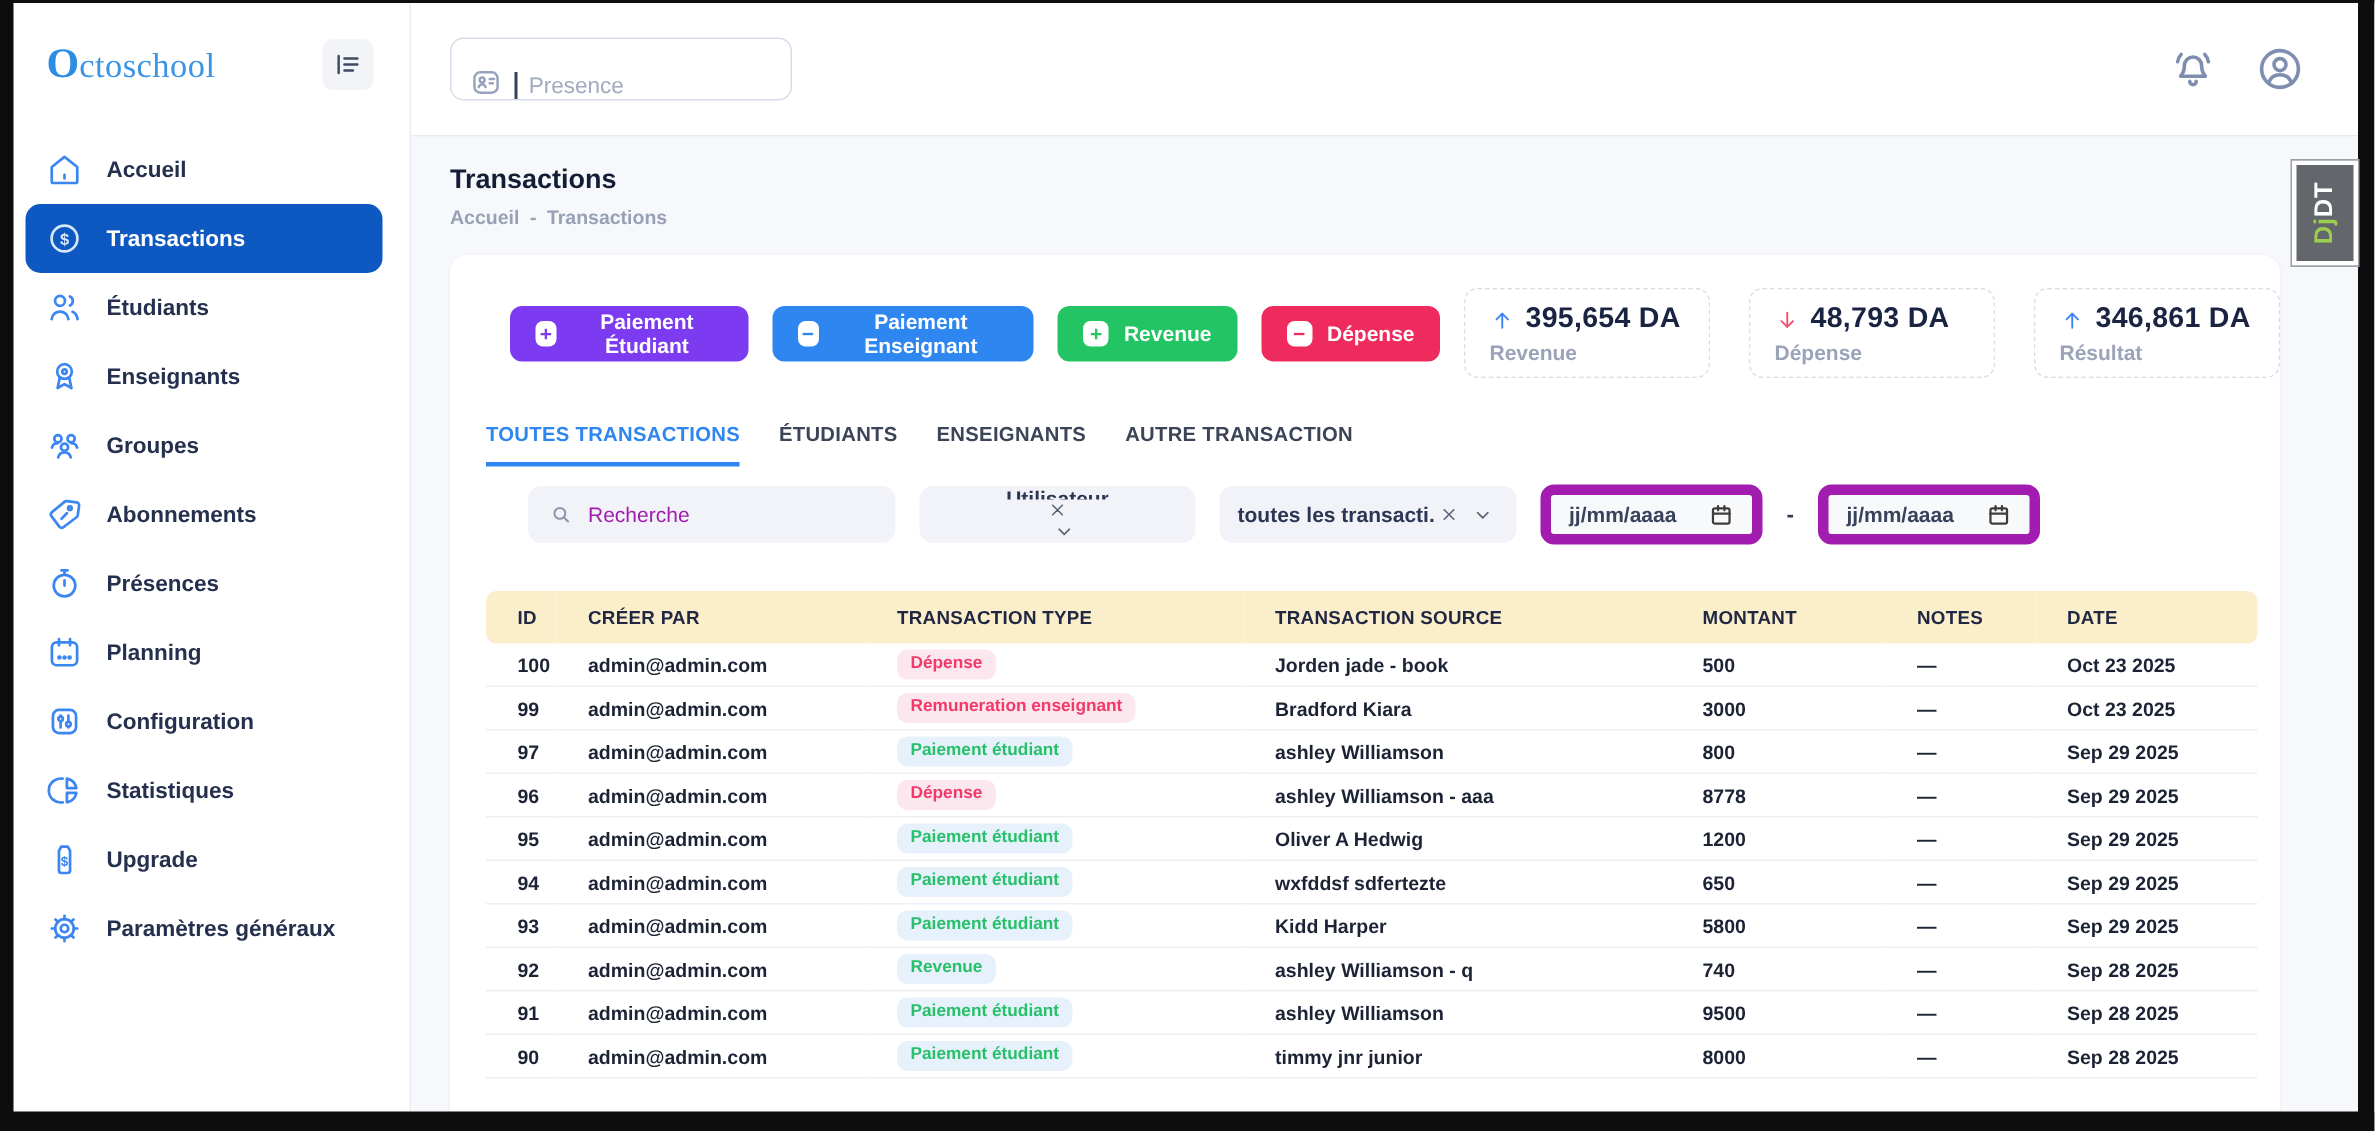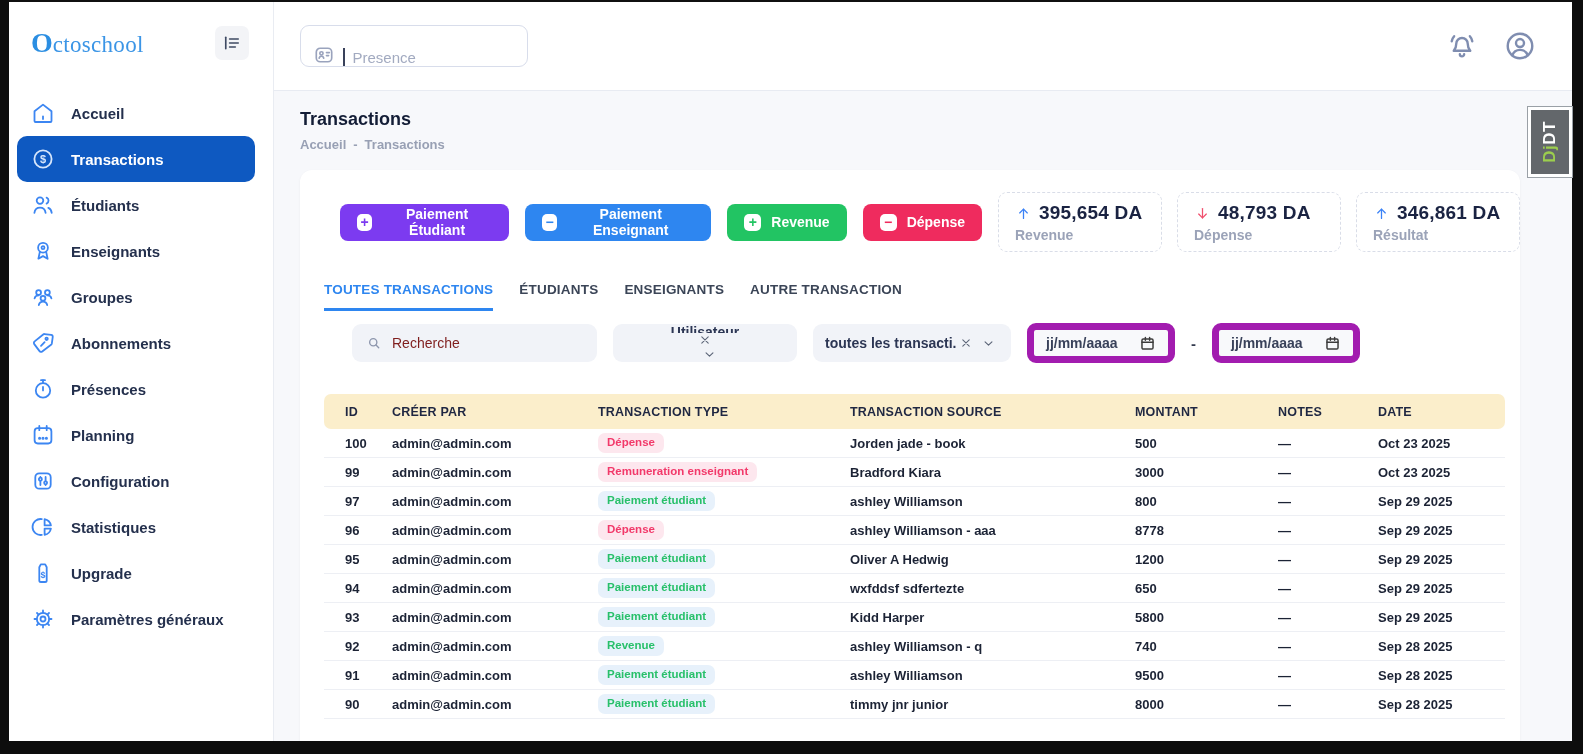--- a/index.html
+++ b/index.html
@@ -49,39 +49,39 @@
   .breadcrumb{margin:7px 0 0 27px;font-size:13px;color:#98a0b4;font-weight:600;display:flex;gap:7px;}
   .breadcrumb .crumb{cursor:pointer;}
   .card{position:absolute;left:27px;top:80px;width:1220px;height:620px;background:#fff;border-radius:12px;
     box-shadow:0 1px 3px rgba(16,24,40,.05);}
 
   .actions-row{display:flex;align-items:center;padding:22px 0 0 40px;gap:16px;}
   .action-btn{height:37px;border:none;border-radius:8px;color:#fff;font-weight:700;font-size:14px;
     font-family:inherit;display:flex;align-items:center;gap:10px;padding:0 17px;cursor:pointer;}
   .btn-ico{width:17px;height:17px;background:#fff;border-radius:5px;display:flex;align-items:center;
     justify-content:center;font-weight:900;font-size:14px;line-height:1;}
-  .stats-row{display:flex;gap:15px;margin-left:0;}
+  .stats-row{display:flex;gap:26px;margin-left:0;}
   .stat-card{border:1.5px dashed #d9dde8;border-radius:9px;padding:9px 16px 8px 16px;min-width:130px;background:#fff;}
   .stat-top{display:flex;align-items:center;gap:7px;}
   .stat-arrow{width:17px;height:17px;}
   .stat-arrow.up{color:#3b82f6;}
   .stat-arrow.down{color:#f0506e;}
   .stat-value{font-size:19px;font-weight:800;color:#1a2342;letter-spacing:.2px;}
   .stat-label{font-size:14px;color:#9ba3b8;font-weight:600;margin-top:3px;}
 
   .tabs{display:flex;gap:26px;padding:30px 0 0 24px;}
   .tab{font-size:13.5px;font-weight:800;letter-spacing:.2px;color:#3b4557;padding-bottom:11px;cursor:pointer;
     border-bottom:3px solid transparent;text-transform:uppercase;}
   .tab.active{color:#2e86f0;border-bottom-color:#2e86f0;}
 
   .filters{display:flex;align-items:center;gap:16px;padding:12px 0 0 52px;}
   .f-search{width:245px;height:38px;background:#f1f3f8;border-radius:9px;display:flex;align-items:center;
     gap:9px;padding:0 13px;box-sizing:border-box;cursor:text;}
   .f-search .ico{width:18px;height:18px;color:#8d96ad;}
-  .f-ph{font-size:14px;color:#7f1d1d;}
+  .f-ph{font-size:14px;color:#a21caf;}
   .f-select{height:38px;background:#f1f3f8;border-radius:9px;display:flex;align-items:center;
     padding:0 12px;box-sizing:border-box;font-size:14px;font-weight:600;color:#2c3654;cursor:pointer;}
   .f-select .val{white-space:nowrap;overflow:hidden;}
   .f-select .ico{width:14px;height:14px;color:#5c6578;flex:0 0 auto;}
   .f-select .chev{width:15px;height:15px;margin-left:8px;}
   .sel-user{width:184px;flex-direction:column;}
   .sel-user .val{flex:1;}
   .sel-type{width:198px;}
   .sel-type .x{margin-left:2px;}
   .f-date{width:148px;height:40px;background:#f8f9fb;border:7px solid #a21caf;border-radius:9px;

